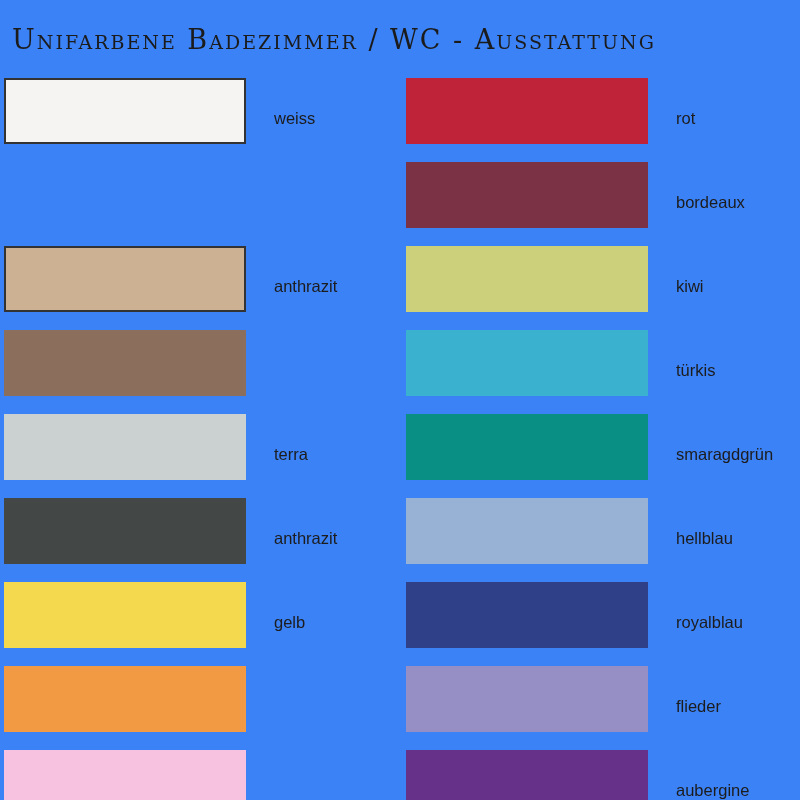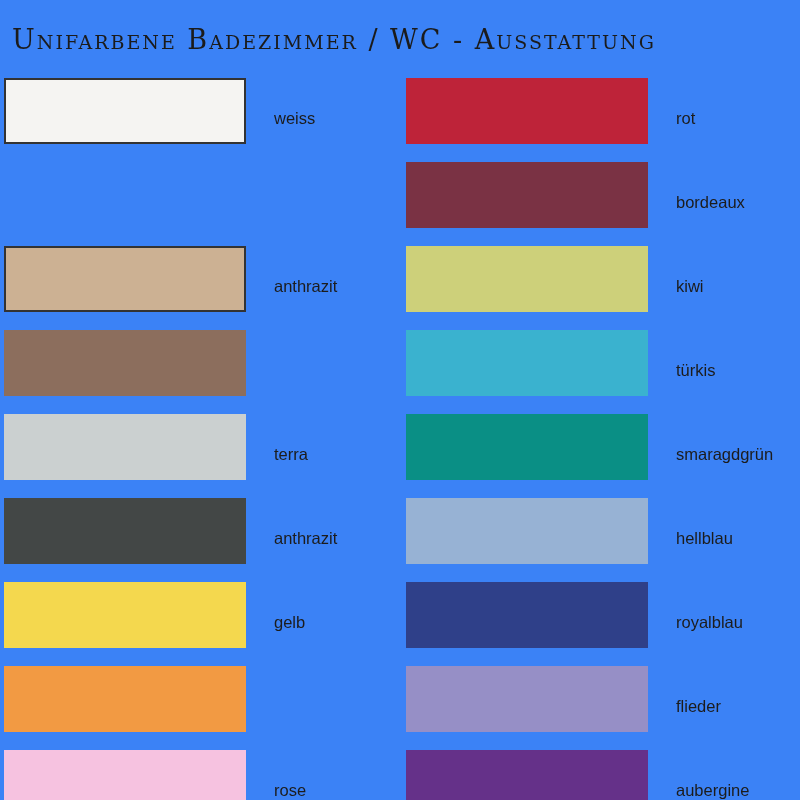--- a/index.html
+++ b/index.html
@@ -119,21 +119,20 @@
         </div>
         <div class="row" style="top: 504px;">
           <div class="swatch" style="background: rgb(244, 216, 78);"></div>
           <div class="swatch-label">gelb</div>
         </div>
         <div class="row" style="top: 588px;">
           <div class="swatch" style="background: rgb(242, 154, 67);"></div>
         </div>
         <div class="row" style="top: 672px;">
           <div class="swatch" style="background: rgb(246, 194, 224);"></div>
-          <div class="swatch-label">rose</div>
         </div>
       </div>
     <div class="column right">
         <div class="row" style="top: 0px;">
           <div class="swatch" style="background: rgb(190, 35, 57);"></div>
           <div class="swatch-label">rot</div>
         </div>
         <div class="row" style="top: 84px;">
           <div class="swatch" style="background: rgb(122, 50, 68);"></div>
           <div class="swatch-label">bordeaux</div>

